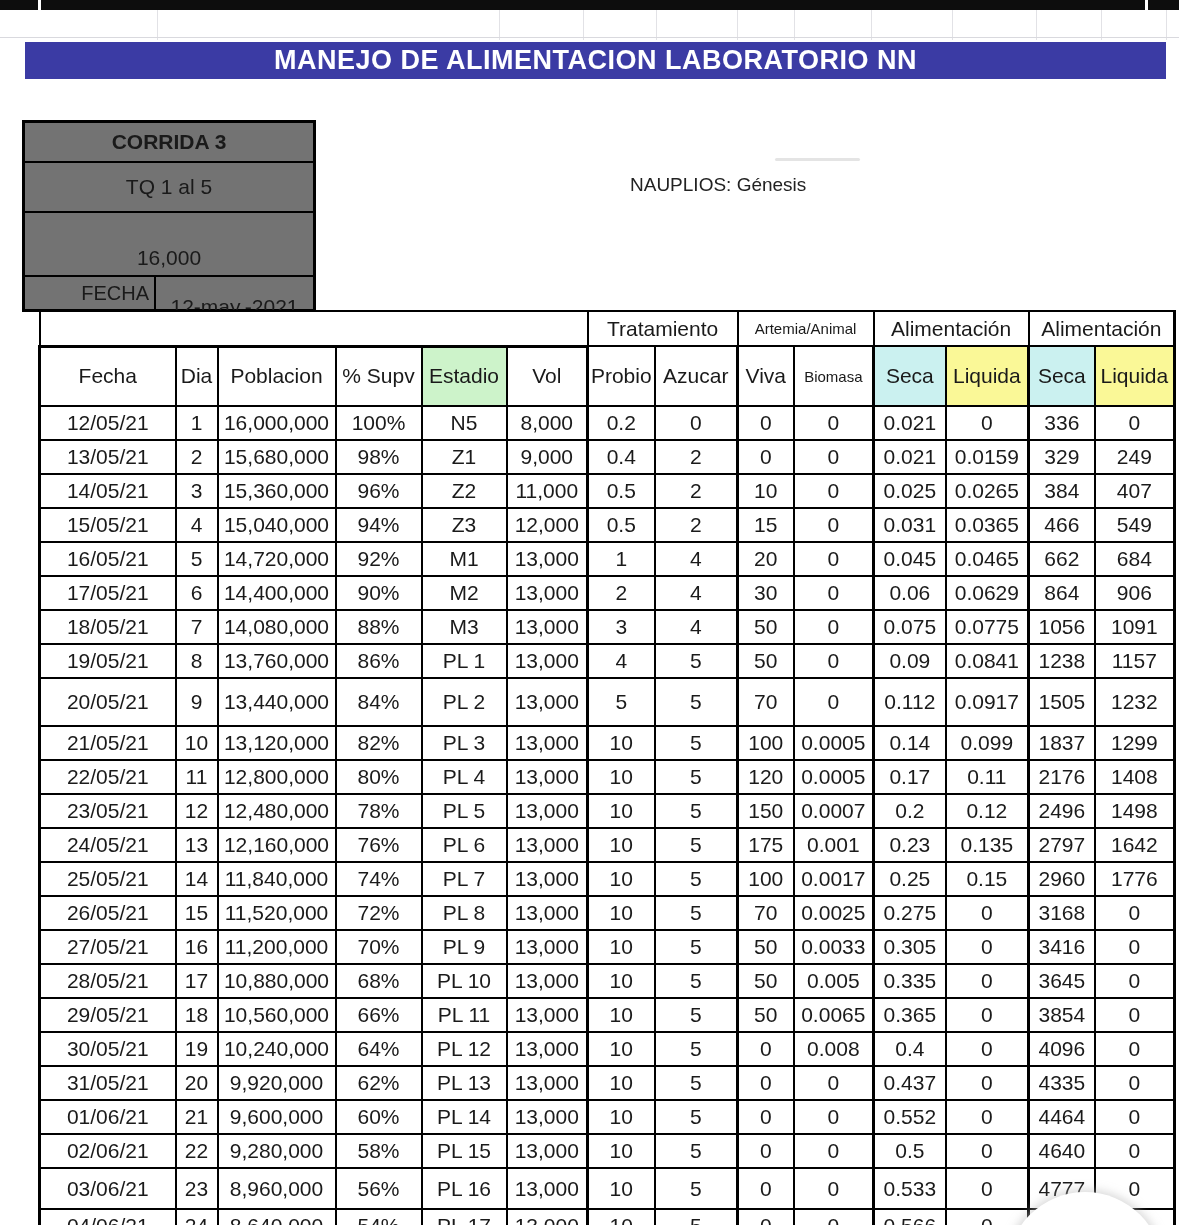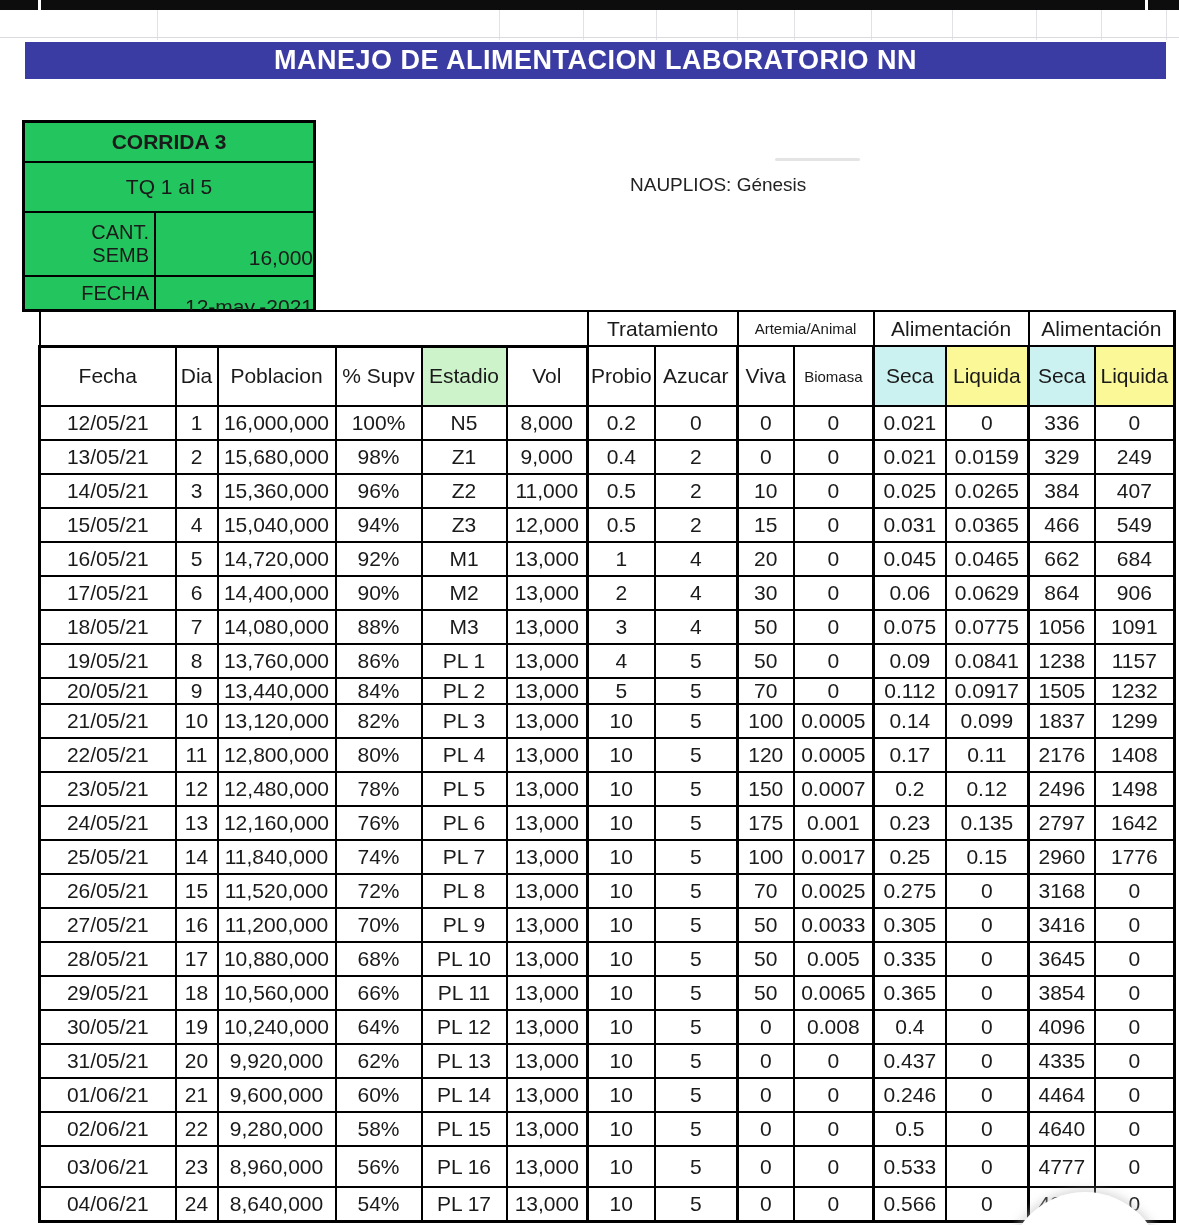--- a/index.html
+++ b/index.html
@@ -13,31 +13,31 @@
   
   .vline{position:absolute;top:10px;height:30px;width:1px;background:#e2e2e6;}
   .hline{position:absolute;left:0;top:37px;width:1179px;height:1px;background:#d9d9de;}
 
   
   .banner{position:absolute;left:25px;top:42px;width:1141px;height:37px;background:#3b3ba4;
           color:#ffffff;font-weight:bold;font-size:27px;line-height:37px;text-align:center;
           letter-spacing:.5px;}
 
   
-  .infobox{position:absolute;left:22px;top:120px;width:294px;border:3px solid #000;background:#22c55e;
+  .infobox{position:absolute;left:22px;top:120px;width:294px;border:3px solid #000;background:#737373;
            box-sizing:border-box;font-size:21px;}
   .ib-row{border-bottom:2px solid #000;display:flex;align-items:center;justify-content:center;}
   .ib-row:last-child{border-bottom:none;}
   .ib-r1{height:38px;font-weight:bold;}
   .ib-r2{height:48px;}
   .ib-r3{height:62px;}
   .ib-r4{height:32px;}
   .ib-label{width:131px;border-right:2px solid #000;align-self:stretch;display:flex;flex-direction:column;
             align-items:flex-end;justify-content:center;padding-right:5px;box-sizing:border-box;font-size:20px;line-height:1.15;}
-  .ib-value{flex:1;text-align:right;margin-top:28px;}
+  .ib-value{flex:1;text-align:center;margin-top:28px;}
 
   .nauplios{position:absolute;left:630px;top:174px;width:220px;font-size:19px;color:#222;}
   .smudge{position:absolute;left:775px;top:158px;width:85px;height:3px;background:#e4e4e4;border-radius:2px;}
 
   
   table.feed{position:absolute;left:38px;top:310px;border-collapse:collapse;table-layout:fixed;
              width:1137px;font-size:21px;}
   table.feed th, table.feed td{border:2px solid #000;padding:0;text-align:center;vertical-align:middle;
              font-weight:normal;white-space:nowrap;overflow:hidden;background:#fff;color:#1a1a1a;}
   tr.grouprow{height:35px;}
@@ -90,24 +90,20 @@
   <div class="vline" style="left:1101px"></div>
   <div class="vline" style="left:1166px"></div>
   <div class="hline"></div>
 
   <div class="banner">MANEJO DE ALIMENTACION LABORATORIO NN</div>
 
   <div class="infobox">
     <div class="ib-row ib-r1">CORRIDA 3</div>
     <div class="ib-row ib-r2">TQ 1 al 5</div>
     <div class="ib-row ib-r3">
-      <div class="ib-label">
-        <span>CANT.</span>
-        <span>SEMB</span>
-      </div>
       <div class="ib-value">16,000</div>
     </div>
     <div class="ib-row ib-r4">
       <div class="ib-label" style="justify-content:center">
         <span>FECHA</span>
       </div>
       <div class="ib-value">12-may.-2021</div>
     </div>
   </div>
 
@@ -278,21 +274,21 @@
           <td class="gray">13,000</td>
           <td class="gray">4</td>
           <td class="gray">5</td>
           <td class="gray">50</td>
           <td class="gray">0</td>
           <td class="seca">0.09</td>
           <td class="liquida">0.0841</td>
           <td class="seca">1238</td>
           <td class="liquida">1157</td>
         </tr>
-        <tr style="height: 26px;">
+        <tr style="height: 48px;">
           <td class="gray">20/05/21</td>
           <td class="gray">9</td>
           <td class="gray">13,440,000</td>
           <td class="gray">84%</td>
           <td class="estadio">PL 2</td>
           <td class="gray">13,000</td>
           <td class="gray">5</td>
           <td class="gray">5</td>
           <td class="gray">70</td>
           <td class="gray">0</td>
@@ -481,21 +477,21 @@
           <td>01/06/21</td>
           <td>21</td>
           <td>9,600,000</td>
           <td>60%</td>
           <td class="estadio">PL 14</td>
           <td>13,000</td>
           <td>10</td>
           <td>5</td>
           <td>0</td>
           <td>0</td>
-          <td class="seca">0.246</td>
+          <td class="seca">0.552</td>
           <td class="liquida">0</td>
           <td class="seca">4464</td>
           <td class="liquida">0</td>
         </tr>
         <tr style="height: 34px;">
           <td>02/06/21</td>
           <td>22</td>
           <td>9,280,000</td>
           <td>58%</td>
           <td class="estadio">PL 15</td>

